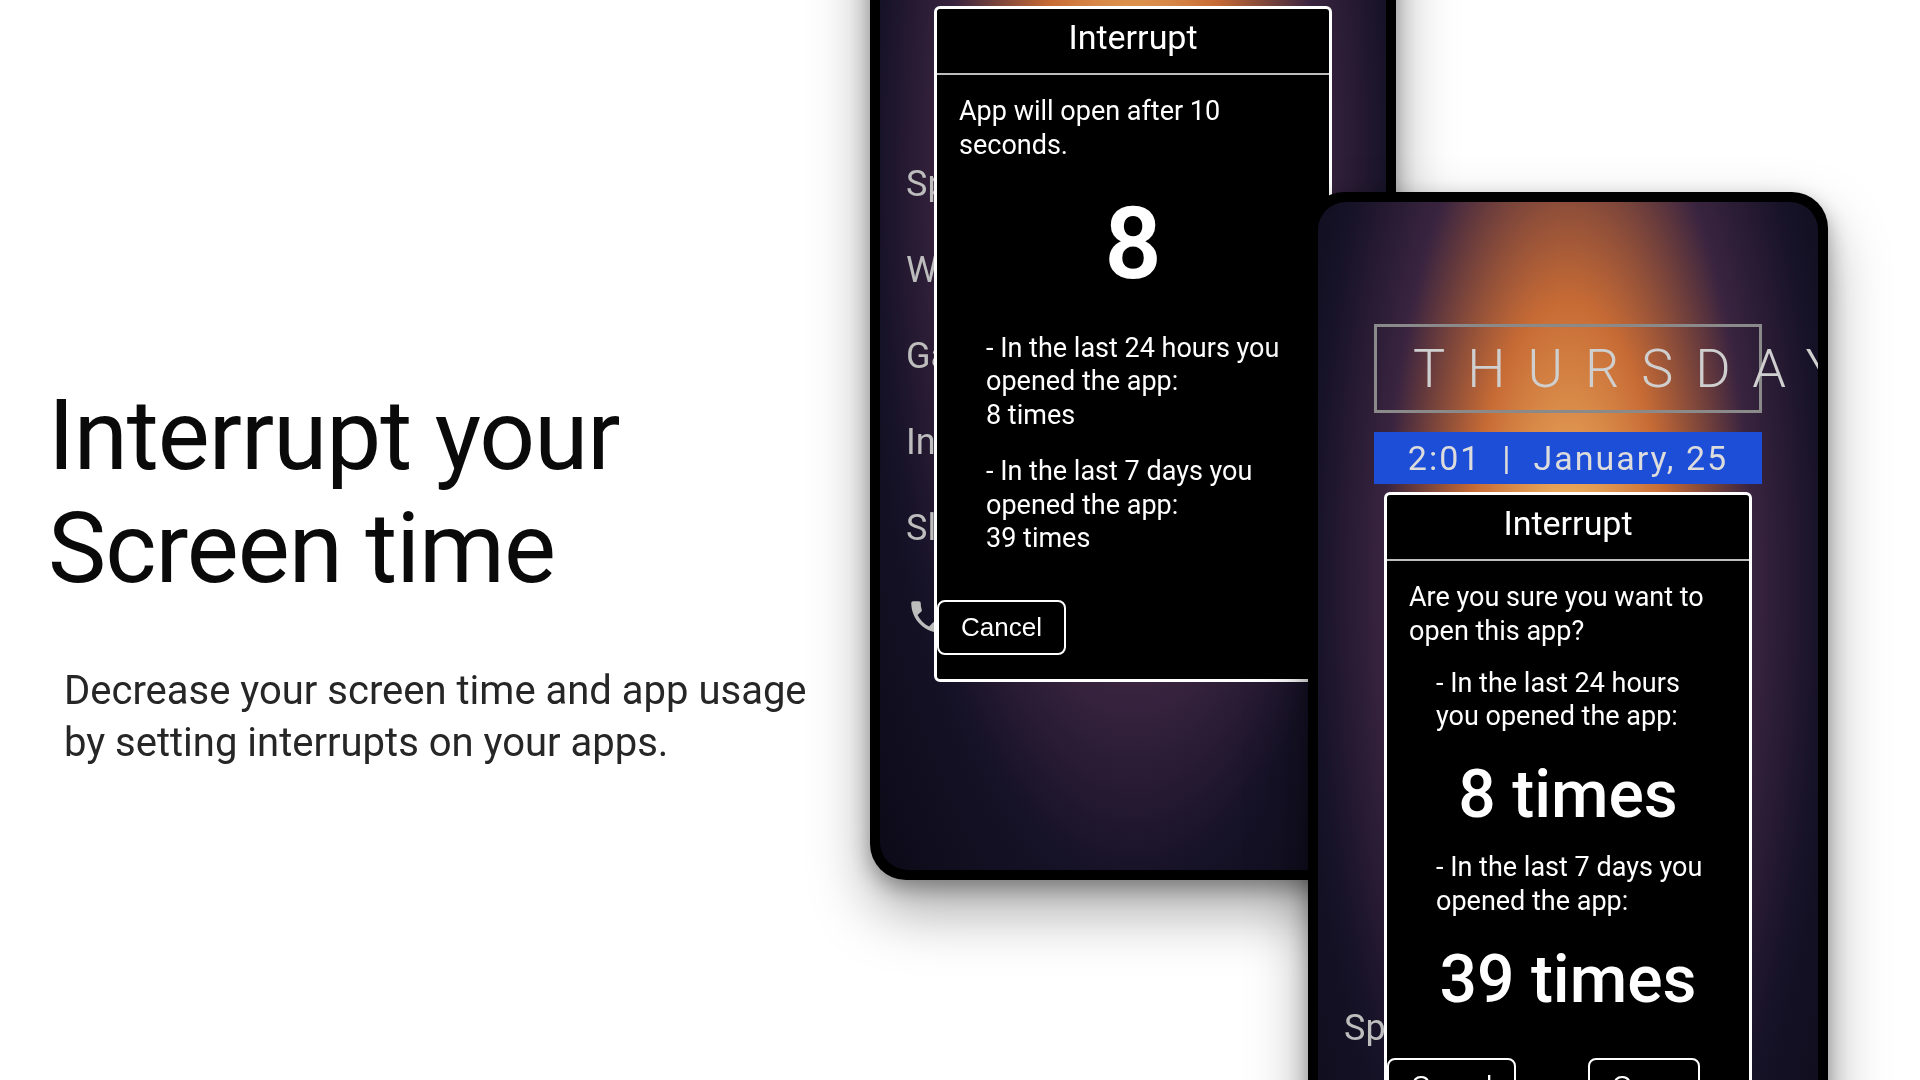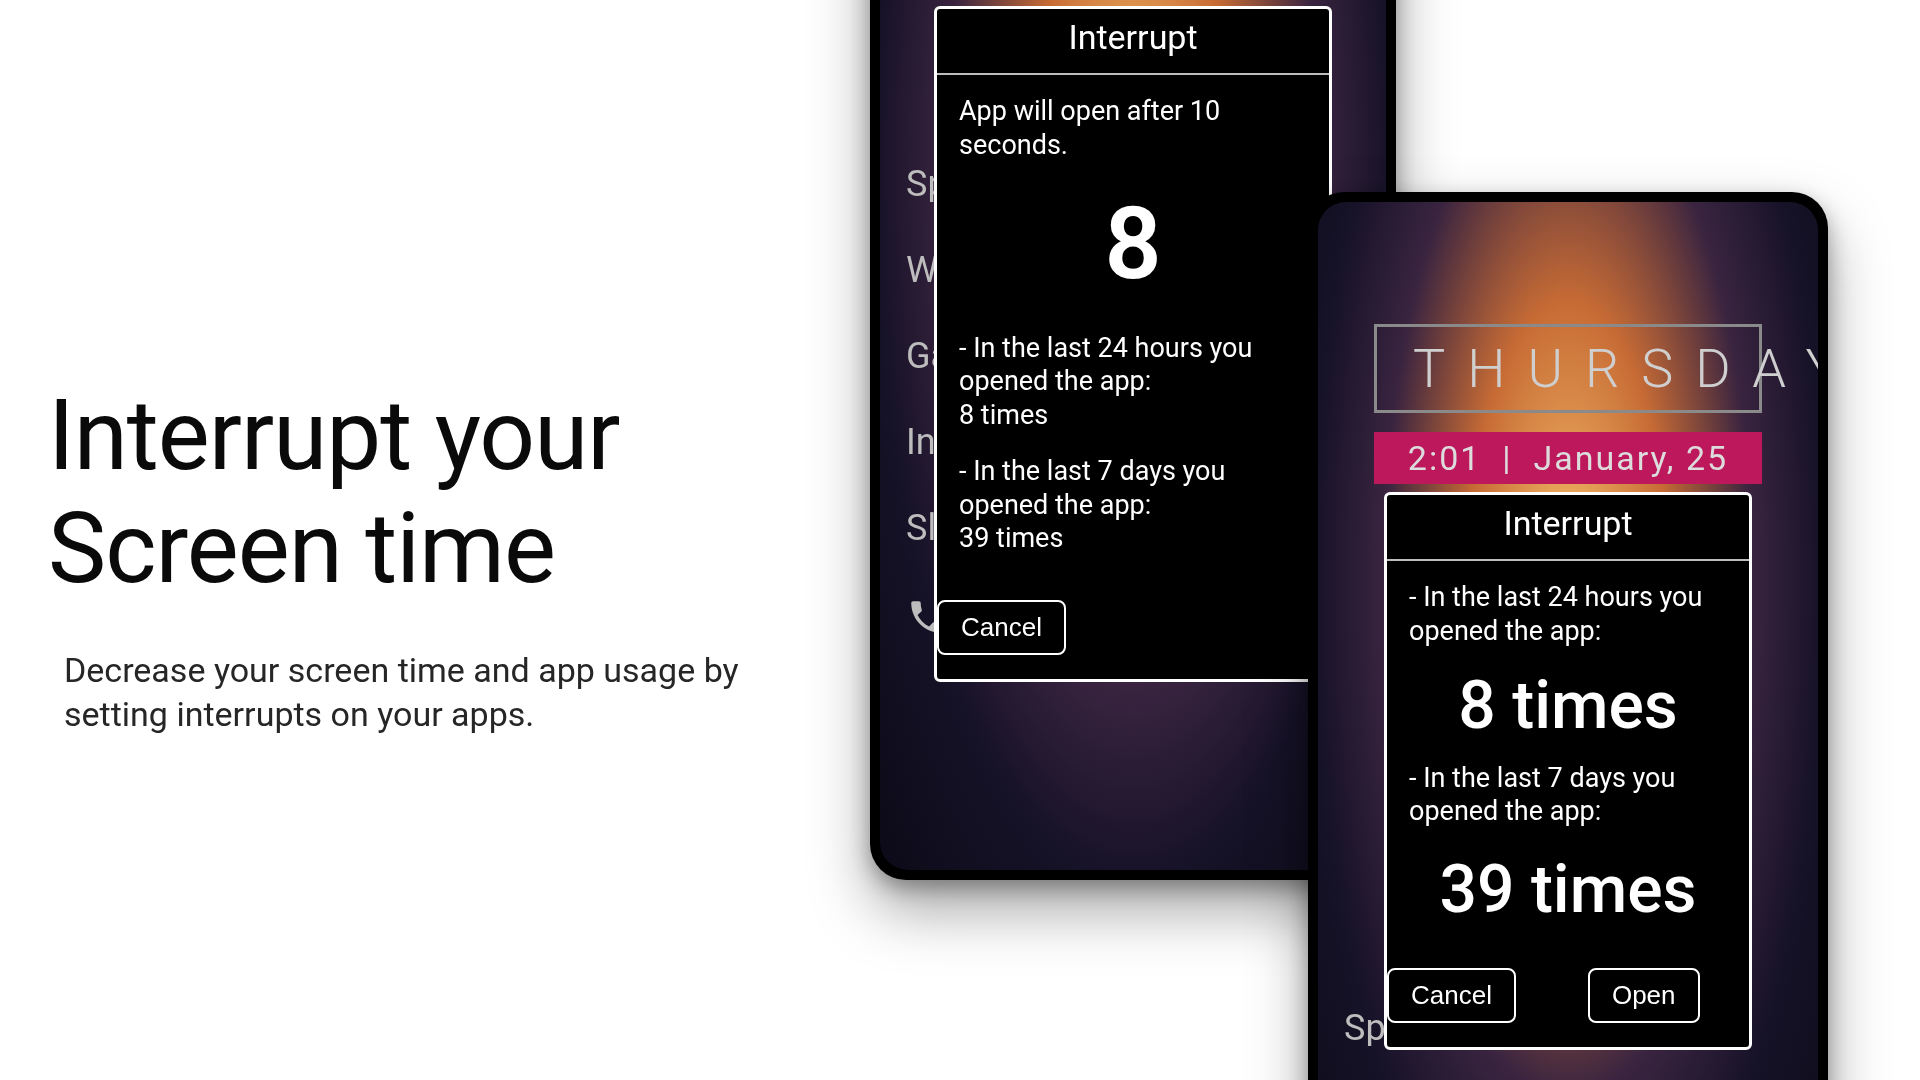--- a/index.html
+++ b/index.html
@@ -2,21 +2,21 @@
 <html><head>
 <meta charset="utf-8">
 <style>
   * { margin: 0; padding: 0; box-sizing: border-box; }
   html, body { width: 1920px; height: 1080px; background: #fff; font-family: -apple-system, BlinkMacSystemFont, "Segoe UI", Roboto, Helvetica, Arial, sans-serif; overflow: hidden; }
   .stage { position: relative; width: 1920px; height: 1080px; }
 
   
   .promo { position: absolute; left: 48px; top: 380px; width: 760px; }
   .promo h1 { font-size: 98px; line-height: 1.15; font-weight: 400; color: #0a0a0a; letter-spacing: -1px; }
-  .promo p  { margin-top: 44px; font-size: 34px; line-height: 1.28; color: #262626; font-weight: 400; padding-left: 16px; }
+  .promo p  { margin-top: 60px; font-size: 40px; line-height: 1.28; color: #262626; font-weight: 400; padding-left: 16px; }
 
   
   .phone {
     position: absolute;
     background: #000;
     border-radius: 36px;
     box-shadow: 0 30px 60px rgba(0,0,0,.35), 0 8px 20px rgba(0,0,0,.3);
   }
   .phone .bezel { position: absolute; inset: 10px; border-radius: 28px; background: #000; overflow: hidden; }
   .phone .wallpaper {
@@ -28,32 +28,32 @@
 
   
   .applist { position:absolute; left:26px; right:26px; color:#bdbdbd; }
   .applist .row { font-size:36px; line-height:1; margin-bottom:50px; white-space:nowrap; overflow:hidden; }
   .phone-a .applist { top: 386px; }
   .phone-b .applist { top: 808px; }
 
   
   .clockbox { position:absolute; left:56px; right:56px; top:122px; border:3px solid #8a8a8a; padding:10px 14px; text-align:center; color:#cfcfcf; }
   .clockbox .day { font-size:54px; letter-spacing:22px; font-weight:300; padding-left:22px; }
-  .clocksub { position:absolute; left:56px; right:56px; top:230px; background:#be185d; color:#dcdcdc; font-size:34px; letter-spacing:2px; text-align:center; padding:6px 0; }
+  .clocksub { position:absolute; left:56px; right:56px; top:230px; background:#1d4ed8; color:#dcdcdc; font-size:34px; letter-spacing:2px; text-align:center; padding:6px 0; }
 
   
   .dialog {
     position:absolute; background:#000; border:3px solid #fff; border-radius:6px;
     color:#fff; font-family: inherit;
   }
   .dialog .title { text-align:center; font-size:34px; padding:8px 0 16px; border-bottom:2px solid #bdbdbd; }
   .dialog .body  { padding:20px 22px 20px 22px; }
   .dialog .body p { font-size:27px; line-height:1.25; margin-bottom:22px; }
   .dialog .countdown { text-align:center; font-size:100px; font-weight:600; margin:6px 0 30px; }
-  .dialog .stat-label { font-size:25px; line-height:1.25; }
+  .dialog .stat-label { font-size:25px; line-height:1.25;margin-left:27px; }
   .dialog .bigcount { text-align:center; font-size:66px; font-weight:500; margin:6px 0 18px; }
   .dialog .btnrow { display:flex; justify-content:flex-start; gap:72px; padding:2px 0 24px; }
   .dialog button {
     background:transparent; color:#fff; border:2px solid #fff; border-radius:8px;
     font-size:26px; padding:10px 22px; cursor:pointer;
   }
 
   
   .phone-a { left: 870px; top: -230px; width: 526px; height: 1110px; }
   .phone-a .dialog { left: 54px; right: 54px; top: 226px; }
@@ -138,20 +138,21 @@
         </div>
 
         <div class="applist">
           <div class="row">Sp</div>
 
         </div>
 
         <div class="dialog">
           <div class="title">Interrupt</div>
           <div class="body">
+            <p>Are you sure you want to open this app?</p>
             <p class="stat-label">- In the last 24 hours you opened the app:</p>
             <div class="bigcount">8 times</div>
             <p class="stat-label">- In the last 7 days you opened the app:</p>
             <div class="bigcount">39 times</div>
           </div>
           <div class="btnrow">
             <button>Cancel</button>
             <button>Open</button>
           </div>
         </div>

